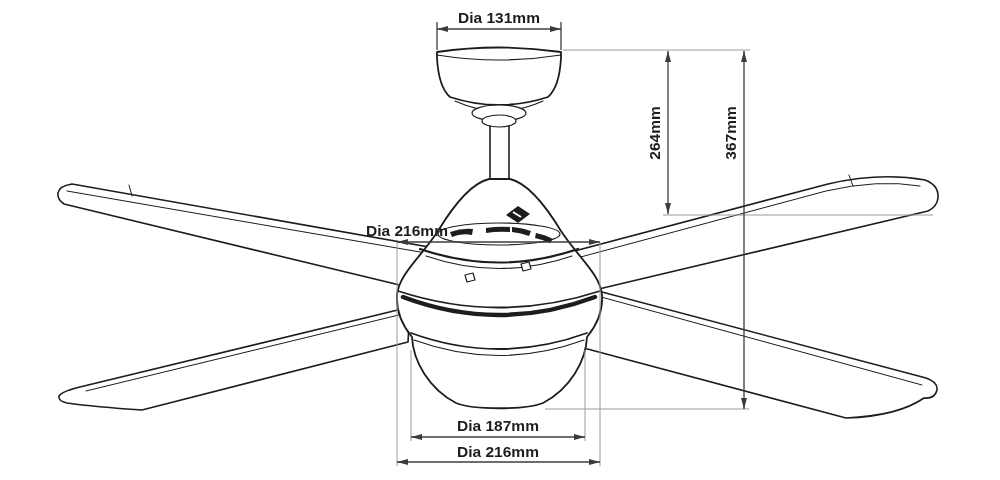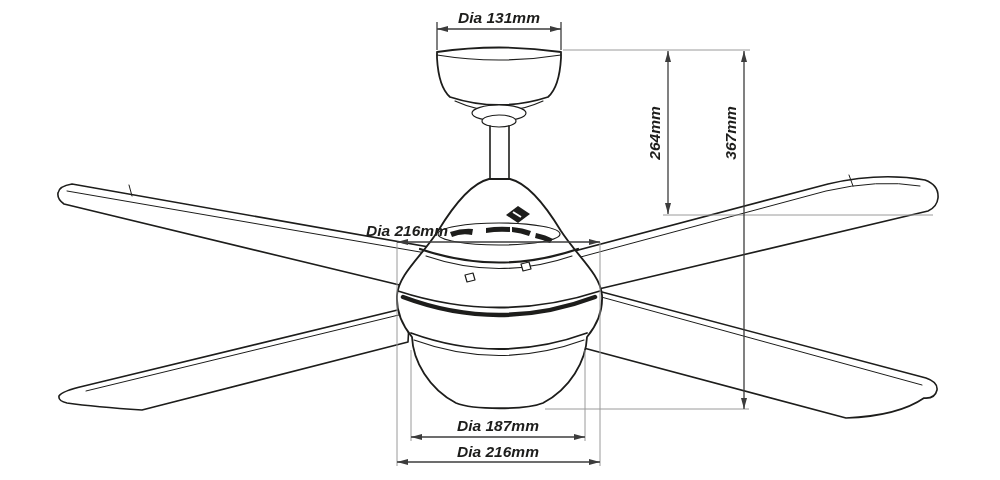--- a/index.html
+++ b/index.html
@@ -2,21 +2,21 @@
 <html style="--line: #1d1d1b; --dim: #3c3c3c; --ref: #9a9a9a; --bg: #ffffff;"><head>
 <meta charset="utf-8">
 <style>
   :root{
     --line:#1d1d1b;
     --dim:#3c3c3c;
     --ref:#9a9a9a;
     --bg:#ffffff;
   }
   html,body{margin:0;padding:0;background:var(--bg);}
-  .canvas{position:relative;width:1000px;height:480px;background:var(--bg);overflow:hidden;font-style:italic;}
+  .canvas{position:relative;width:1000px;height:480px;background:var(--bg);overflow:hidden;}
   svg{display:block;}
   .ln{fill:none;stroke:var(--line);stroke-linecap:round;stroke-linejoin:round;}
   .w10{stroke-width:1;}
   .w12{stroke-width:1.2;}
   .w16{stroke-width:1.6;}
   .w18{stroke-width:1.8;}
   .w22{stroke-width:2.2;}
   .w45{stroke-width:4.5;}
   .wfill{fill:var(--bg);}
   .solid{fill:var(--line);stroke:none;}

